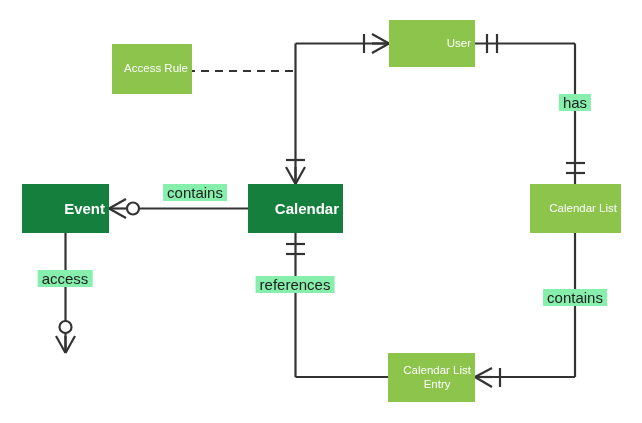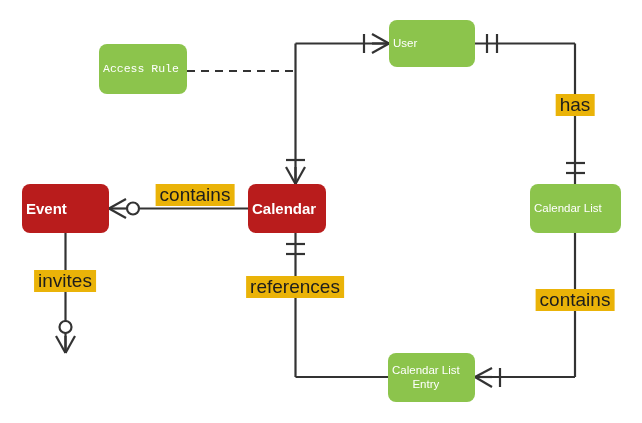--- a/index.html
+++ b/index.html
@@ -21,44 +21,43 @@
     position: absolute;
     left: 0;
     top: 0;
     width: 642px;
     height: 423px;
   }
   .entity-box {
     position: absolute;
     display: flex;
     align-items: center;
-    justify-content: flex-start;
+    justify-content: flex-end;
     text-align: center;
     color: #ffffff;
     box-sizing: border-box;
     line-height: 1.18;
     z-index: 3;
-    border-radius: 8px;
   }
   .entity-green { background: #8CC44C; }
-  .entity-orange { background: #b91c1c; }
+  .entity-orange { background: #15803d; }
   .entity-label {
     display: block;
     white-space: pre-line;
     padding: 0 4px;
   }
   .size-sm { font-size: 11.5px; }
   .size-lg { font-size: 15px; font-weight: bold; }
 
   .edge-label {
     position: absolute;
     color: #1d1d1d;
-    font-size: 19px;
+    font-size: 15px;
     white-space: nowrap;
-    background: #eab308;
+    background: #86efac;
     padding: 0 4px;
     z-index: 2;
   }
   .edge-label.center { transform: translateX(-50%); }
 </style>
 </head>
 <body>
 
 <div id="diagram-root">
 
@@ -146,50 +145,50 @@
       <g>
         <path d="M 500 368 L 500 387"></path>
         <path d="M 475 377 L 492 368"></path>
         <path d="M 475 377 L 492 377"></path>
         <path d="M 475 377 L 492 387"></path>
       </g>
 
     </g>
   </svg>
 
-  <div class="entity-box entity-green" style="left:99px; top:44px; width:88px; height:50px;font-family:Liberation Mono, monospace;">
+  <div class="entity-box entity-green" style="left:112px; top:44px; width:80px; height:50px;">
     <span class="entity-label size-sm">Access Rule</span>
   </div>
 
   <div class="entity-box entity-green" style="left:389px; top:20px; width:86px; height:47px;">
     <span class="entity-label size-sm">User</span>
   </div>
 
   <div class="entity-box entity-orange" style="left:22px; top:184px; width:87px; height:49px;">
     <span class="entity-label size-lg">Event</span>
   </div>
 
-  <div class="entity-box entity-orange" style="left:248px; top:184px; width:78px; height:49px;">
+  <div class="entity-box entity-orange" style="left:248px; top:184px; width:95px; height:49px;">
     <span class="entity-label size-lg">Calendar</span>
   </div>
 
   <div class="entity-box entity-green" style="left:530px; top:184px; width:91px; height:49px;">
     <span class="entity-label size-sm">Calendar List</span>
   </div>
 
 
   <div class="entity-box entity-green" style="left:388px; top:353px; width:87px; height:49px;">
     <span class="entity-label size-sm">Calendar List
 Entry</span>
   </div>
 
 
   <div class="edge-label center" style="left:575px; top:94px;">has</div>
 
   <div class="edge-label center" style="left:195px; top:184px;">contains</div>
 
-  <div class="edge-label center" style="left:65px; top:270px;">invites</div>
+  <div class="edge-label center" style="left:65px; top:270px;">access</div>
 
   <div class="edge-label center" style="left:295px; top:276px;">references</div>
 
   <div class="edge-label center" style="left:575px; top:289px;">contains</div>
 
 </div>
 
 </body></html>

